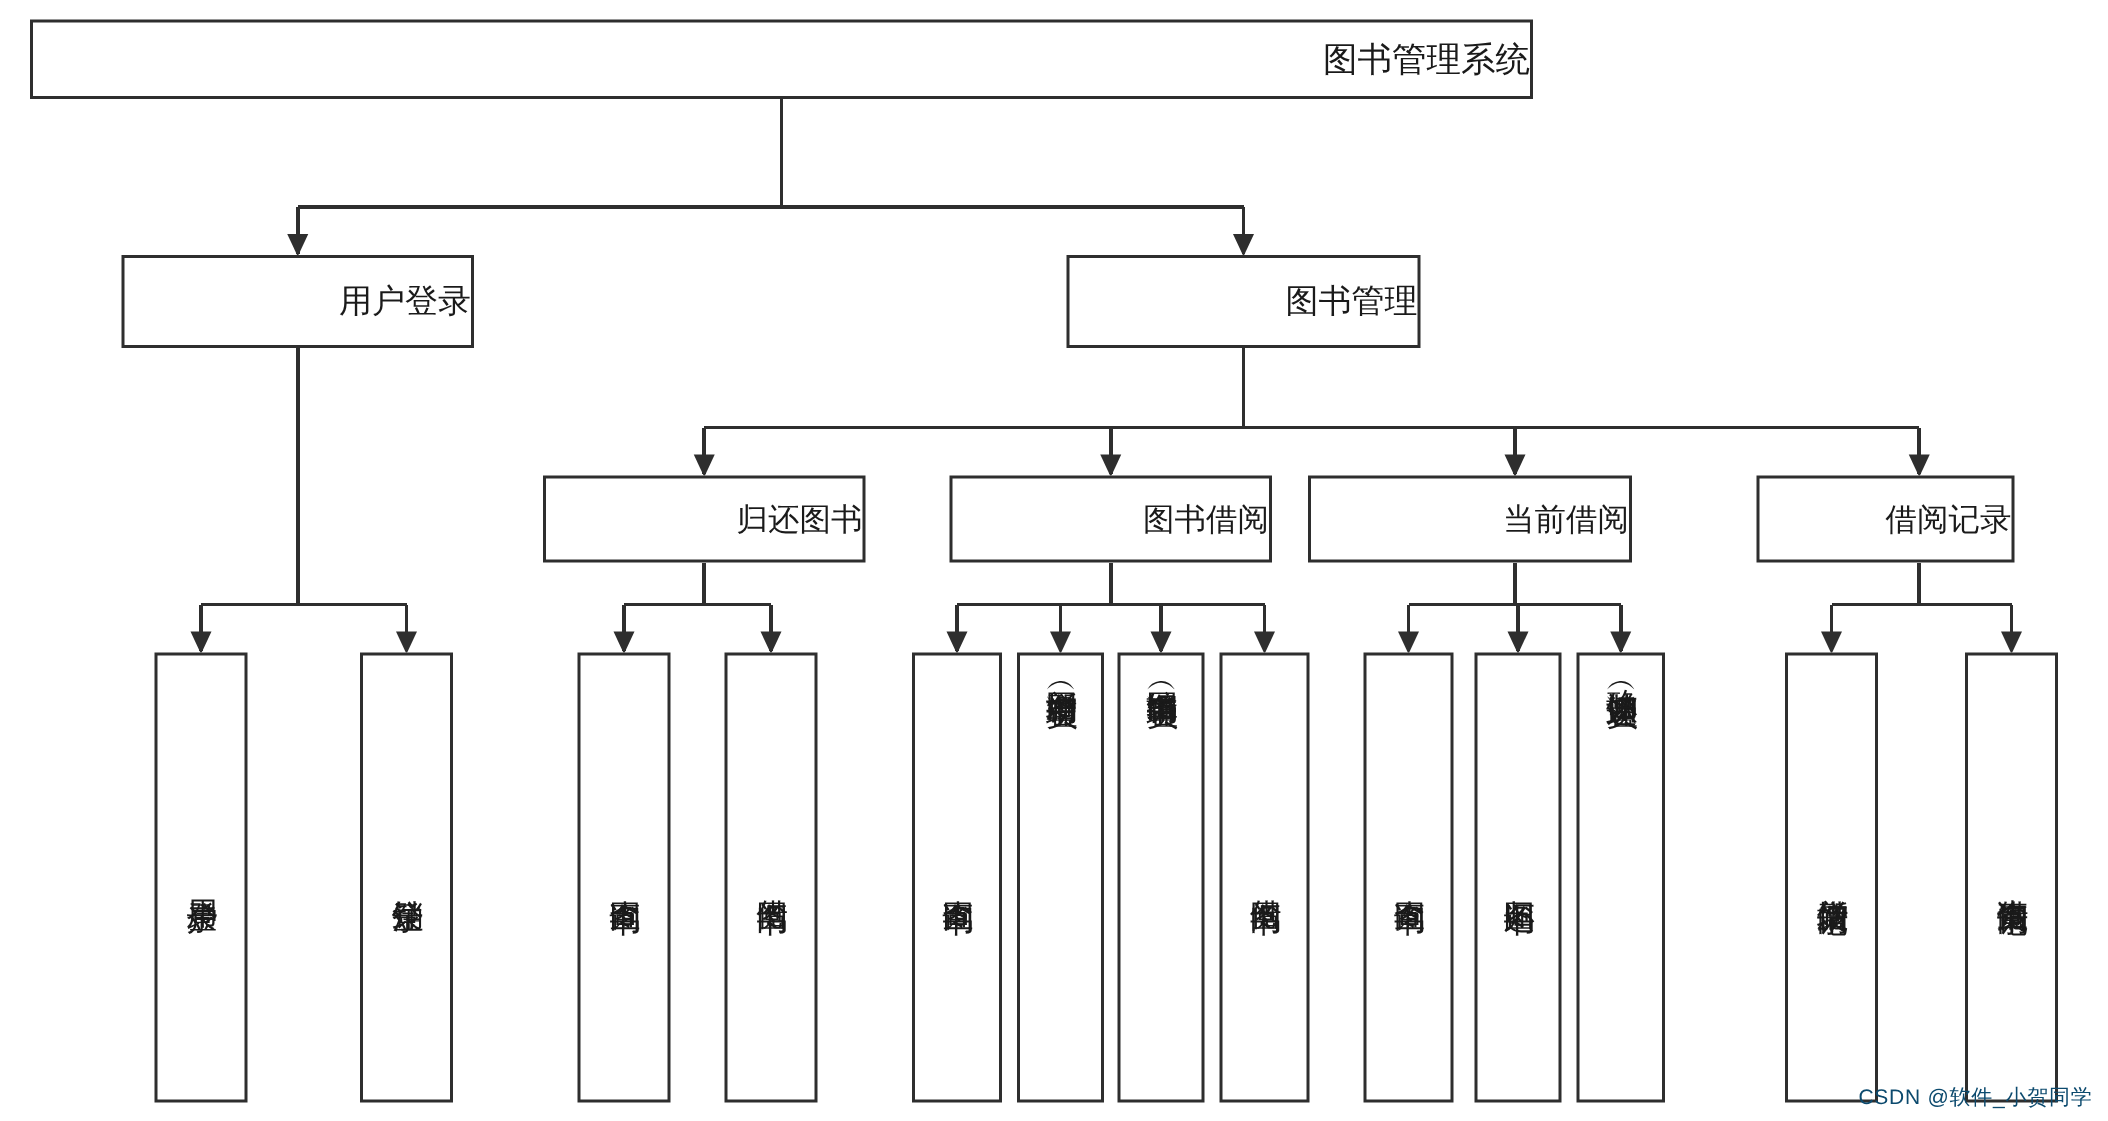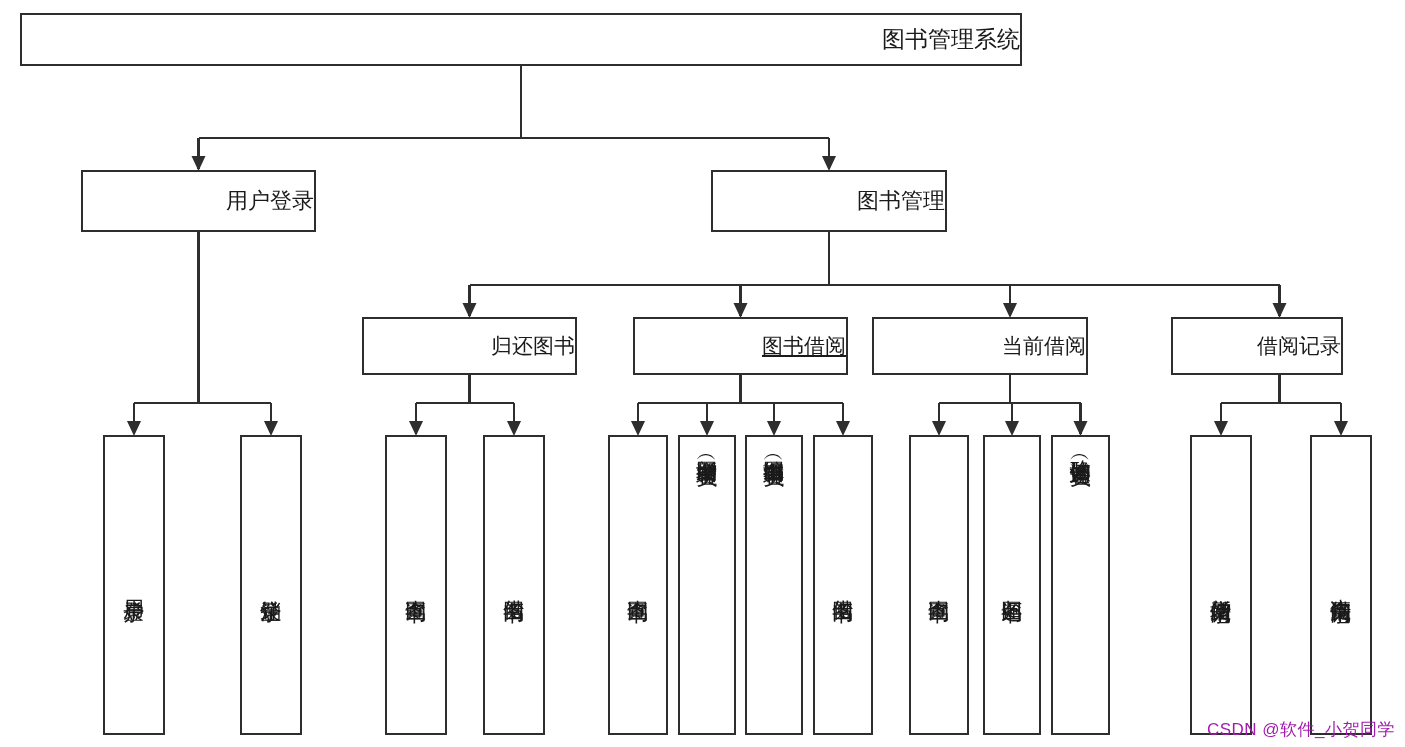--- a/index.html
+++ b/index.html
@@ -63,22 +63,22 @@
     padding-top: 6px;
   }
   .node.leaf.short-text {
     padding-top: 0;
     align-items: center;
   }
   .watermark {
     position: absolute;
     right: 10px;
     bottom: 6px;
-    font-size: 17px;
-    color: #a21caf;
+    font-size: 14px;
+    color: #0c4a6e;
     white-space: nowrap;
     letter-spacing: 0.5px;
     margin-top: 10px;
   }
 </style>
 </head>
 <body>
 
 <div id="diagram-root">
 
@@ -144,21 +144,21 @@
   <div class="node level-1" style="left:81px;top:170px;width:235px;height:62px;">
     <span>用户登录</span>
   </div>
   <div class="node level-1" style="left:711px;top:170px;width:236px;height:62px;">
     <span>图书管理</span>
   </div>
 
   <div class="node level-2" style="left:362px;top:317px;width:215px;height:58px;">
     <span>归还图书</span>
   </div>
-  <div class="node level-2" style="left:633px;top:317px;width:215px;height:58px;text-decoration:underline;">
+  <div class="node level-2" style="left:633px;top:317px;width:215px;height:58px;">
     <span>图书借阅</span>
   </div>
   <div class="node level-2" style="left:872px;top:317px;width:216px;height:58px;">
     <span>当前借阅</span>
   </div>
   <div class="node level-2" style="left:1171px;top:317px;width:172px;height:58px;">
     <span>借阅记录</span>
   </div>
 
   <div class="node leaf short-text" style="left:103px;top:435px;width:62px;height:300px;">

